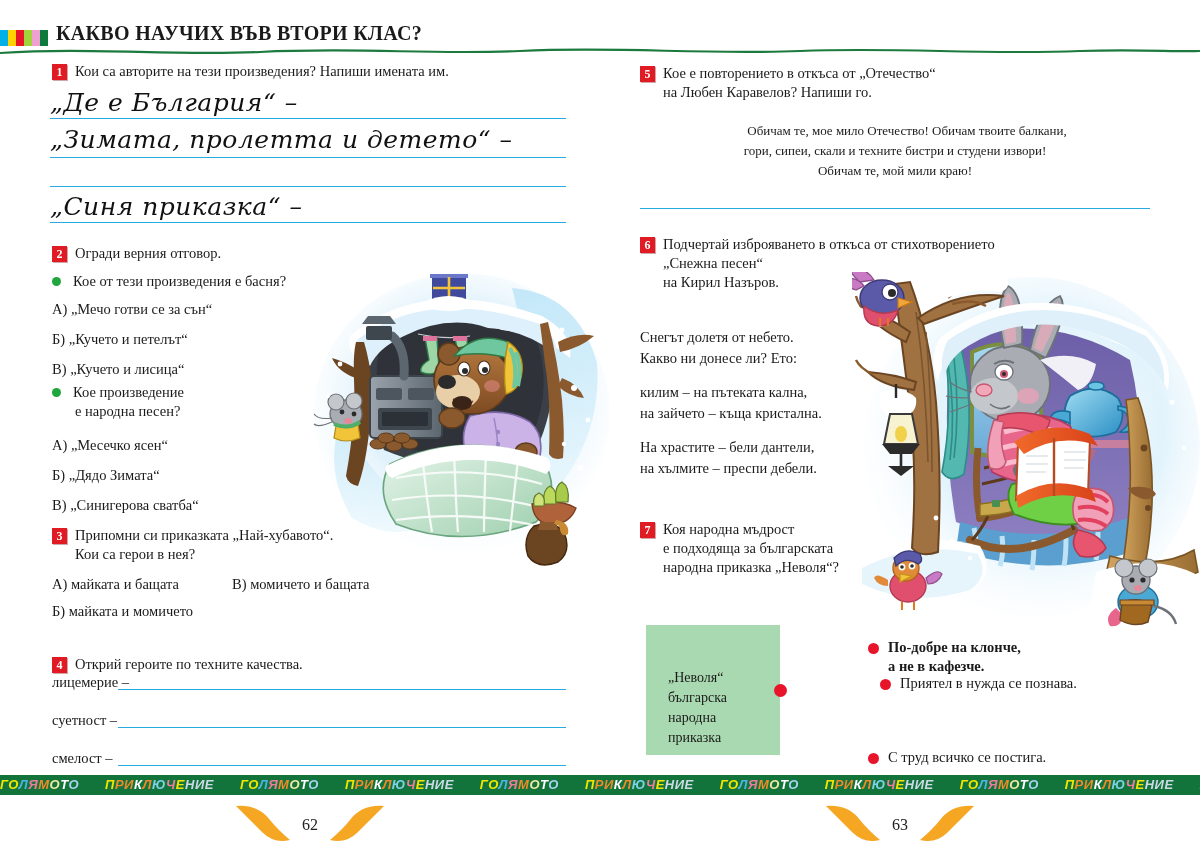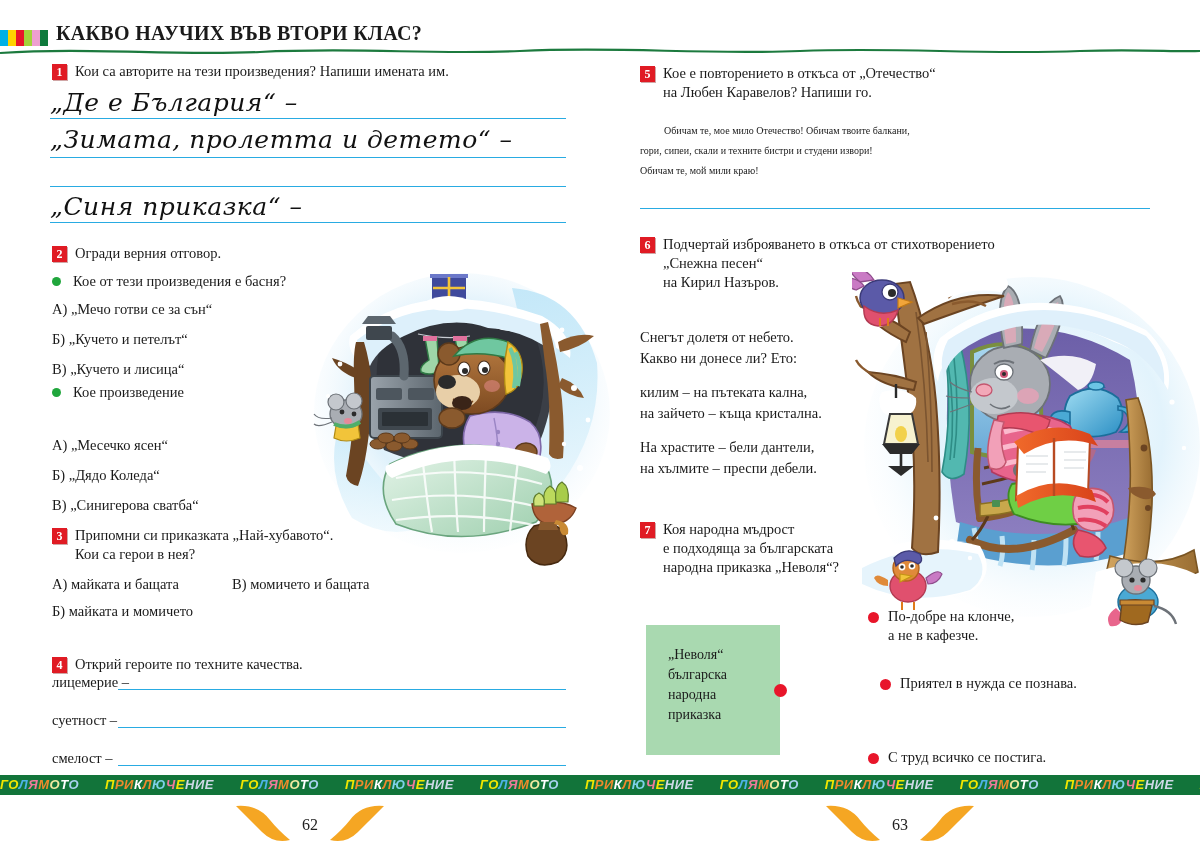--- a/index.html
+++ b/index.html
@@ -55,27 +55,27 @@
     letter-spacing:.5px;
   }
 
   
   .gdot{display:inline-block;width:9px;height:9px;border-radius:50%;background:#20a63c;vertical-align:middle;margin-right:12px;}
   .rdot{display:inline-block;width:11px;height:11px;border-radius:50%;background:#e8152a;vertical-align:middle;margin-right:9px;}
 
   .opt{position:absolute;font-size:14.5px;line-height:19px;white-space:nowrap;}
 
   
-  .quote{position:absolute;font-size:10px;line-height:20px;}
+  .quote{position:absolute;font-size:13px;line-height:20px;text-align:center;}
   .poem{position:absolute;font-size:14.5px;line-height:20.5px;}
 
   .greenbox{
     position:absolute;background:#a9d9b0;
     font-size:14px;line-height:20px;color:#1a1a1a;
-    padding:20px 0 0 22px;box-sizing:border-box;
+    padding:43px 0 0 22px;box-sizing:border-box;
   }
   .matchdot{position:absolute;width:13px;height:13px;border-radius:50%;background:#e8152a;}
 
   .proverb{position:absolute;font-size:14.5px;line-height:19px;}
 
   
   .footer-band{position:absolute;left:0;bottom:57px;width:1200px;height:20px;background:#12743a;overflow:hidden;}
   .footer-band .strip{
     position:absolute;left:0;top:0;height:20px;white-space:nowrap;
     font-family:"Liberation Sans", sans-serif;
@@ -137,24 +137,25 @@
   <div class="ex" style="left:52px;top:271px;width:300px;">
     <span class="gdot"></span><span class="qtext">Кое от тези произведения е басня?</span>
   </div>
 
   <div class="opt" style="left:52px;top:300px;">А) „Мечо готви се за сън“</div>
   <div class="opt" style="left:52px;top:330px;">Б) „Кучето и петелът“</div>
   <div class="opt" style="left:52px;top:360px;">В) „Кучето и лисица“</div>
 
   <div class="ex" style="left:52px;top:382px;width:230px;">
     <span class="gdot"></span><span class="qtext">Кое произведение</span>
+    <span class="ind">е народна песен?</span>
   </div>
 
   <div class="opt" style="left:52px;top:436px;">А) „Месечко ясен“</div>
-  <div class="opt" style="left:52px;top:466px;">Б) „Дядо Коледа“</div>
+  <div class="opt" style="left:52px;top:466px;">Б) „Дядо Зимата“</div>
   <div class="opt" style="left:52px;top:496px;">В) „Синигерова сватба“</div>
 
   <div class="ex" style="left:52px;top:525px;width:380px;">
     <span class="badge">3</span><span class="qtext">Припомни си приказката „Най-хубавото“.</span>
     <span class="ind">Кои са герои в нея?</span>
   </div>
 
   <div class="opt" style="left:52px;top:575px;">А) майката и бащата</div>
   <div class="opt" style="left:232px;top:575px;">В)  момичето и бащата</div>
   <div class="opt" style="left:52px;top:602px;">Б) майката и момичето</div>
@@ -358,21 +359,21 @@
   </div>
 
   <div class="greenbox" style="left:646px;top:625px;width:134px;height:130px;">
     <div>„Неволя“</div>
     <div>българска</div>
     <div>народна</div>
     <div>приказка</div>
   </div>
   <div class="matchdot" style="left:774px;top:684px;"></div>
 
-  <div class="proverb" style="left:868px;top:607px;width:300px;">
+  <div class="proverb" style="left:868px;top:638px;width:300px;font-weight:bold;">
     <span class="rdot"></span><span>По-добре на клонче,</span>
     <span style="display:block;padding-left:20px;">а не в кафезче.</span>
   </div>
 
   <div class="proverb" style="left:880px;top:674px;width:300px;">
     <span class="rdot"></span><span>Приятел в нужда се познава.</span>
   </div>
 
 
   <div class="proverb" style="left:868px;top:748px;width:300px;">

